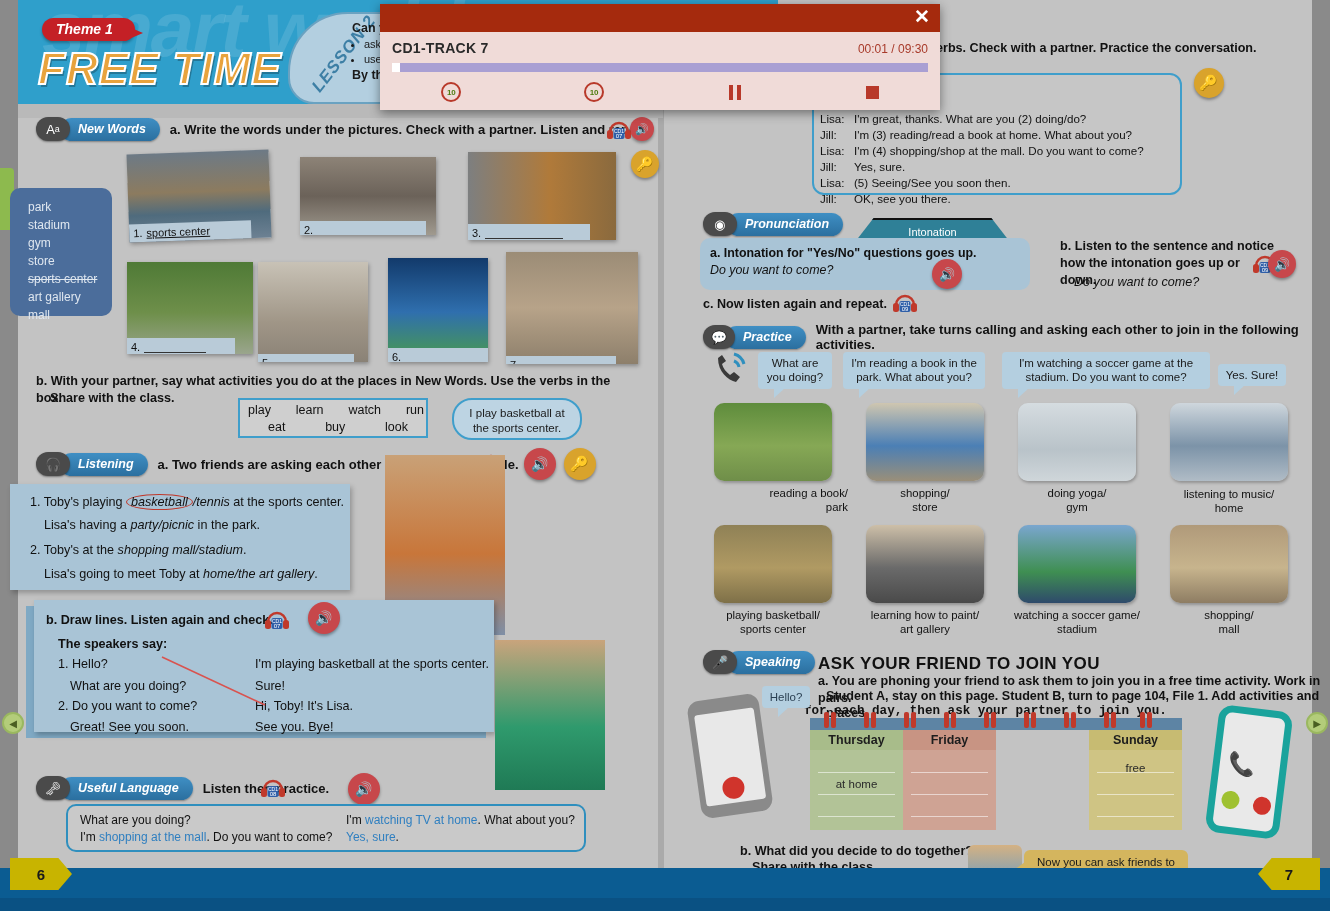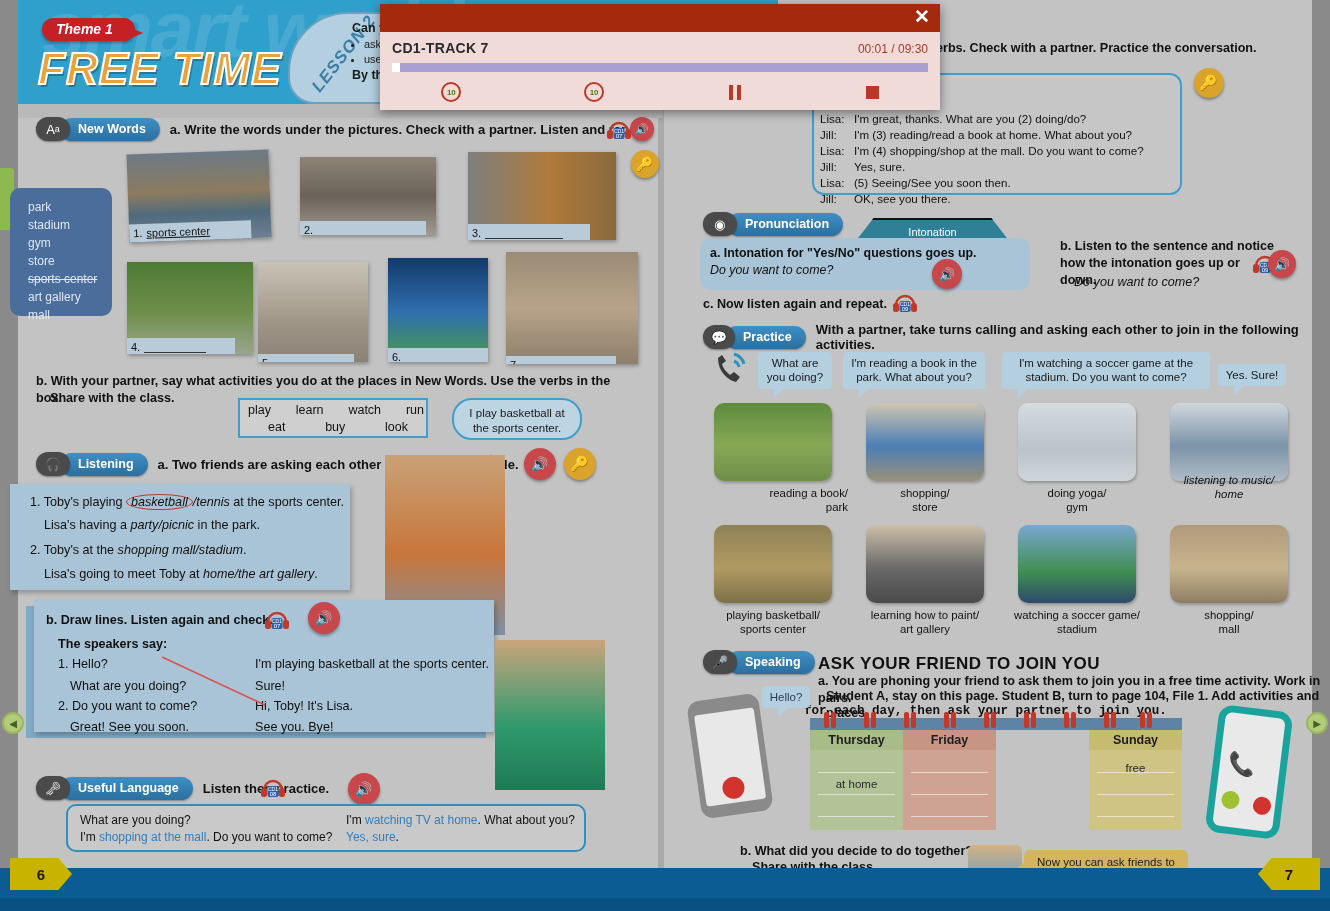--- a/index.html
+++ b/index.html
@@ -89,21 +89,21 @@
 
   
   .sec { position:absolute; display:flex; align-items:center; gap:0; }
   .sec-ico{
     width:34px; height:24px; background:#4a4a4a; border-radius:12px;
     display:flex; align-items:center; justify-content:center; color:#fff;
     font-size:13px; z-index:2; box-shadow:0 1px 2px rgba(0,0,0,.4);
   }
   .sec-pill{
     margin-left:-10px; background:linear-gradient(#3f8fc4,#2b6f9f);
-    color:#fff; font-size:12.5px; font-weight:bold; 
+    color:#fff; font-size:12.5px; font-weight:bold; font-style:italic;
     padding:4px 14px 5px 18px; border-radius:12px;
     box-shadow:0 1px 2px rgba(0,0,0,.35);
   }
   .sec-text{ margin-left:10px; font-size:13px; font-weight:bold; color:#111; }
 
   
   .txt{ position:absolute; font-size:12.6px; color:#111; line-height:1.35; }
   .bld{ font-weight:bold; }
   .ital{ font-style:italic; }
 
@@ -571,21 +571,21 @@
   <div class="pcap" style="left:850px; top:487px;">
     <div>shopping/</div>
     <div>store</div>
   </div>
   <div class="pphoto" style="left:1018px; top:403px; background:linear-gradient(#d5dce0 0%,#b9c3c9 60%,#cfd6da 100%);"></div>
   <div class="pcap" style="left:1002px; top:487px;">
     <div>doing yoga/</div>
     <div>gym</div>
   </div>
   <div class="pphoto" style="left:1170px; top:403px; background:linear-gradient(#cfd7dd 0%,#7c93a8 55%,#b0bcc6 100%);"></div>
-  <div class="pcap" style="left:1154px; top:474px;font-style:italic;">
+  <div class="pcap" style="left:1154px; top:488px;">
     <div>listening to music/</div>
     <div>home</div>
   </div>
 
   <div class="pphoto" style="left:714px; top:525px; background:linear-gradient(#8f8156 0%,#b09a63 55%,#7e7048 100%);"></div>
   <div class="pcap" style="left:698px; top:609px;">
     <div>playing basketball/</div>
     <div>sports center</div>
   </div>
   <div class="pphoto" style="left:866px; top:525px; background:linear-gradient(#cdbfa8 0%,#6a6a6a 55%,#4a4a4a 100%);"></div>

